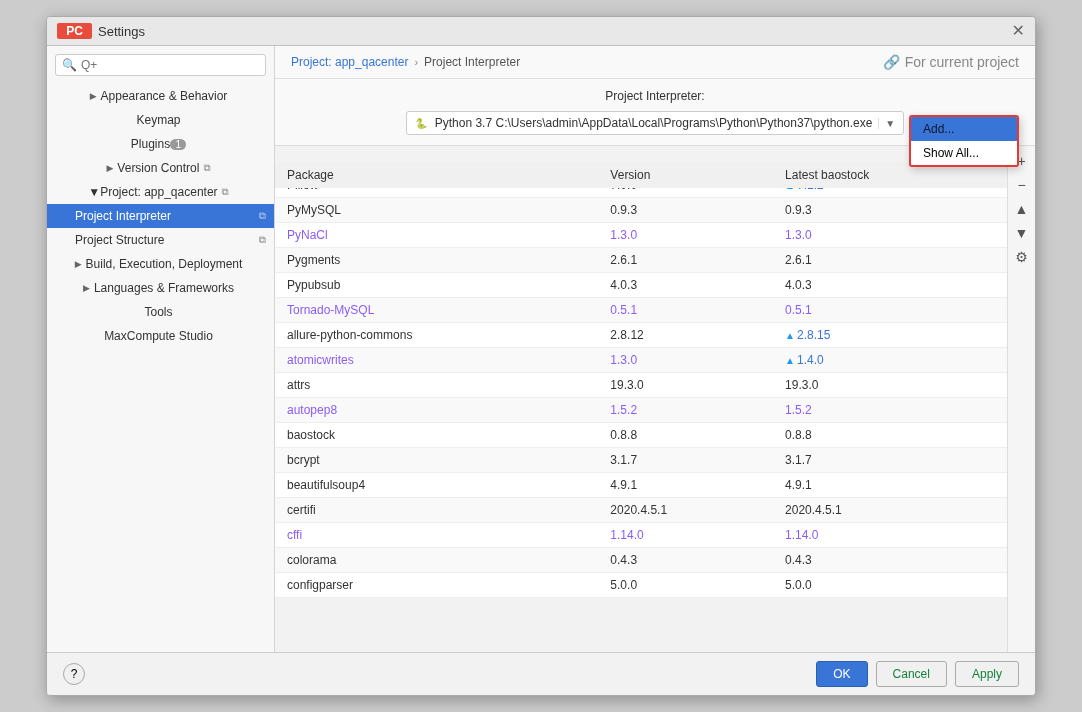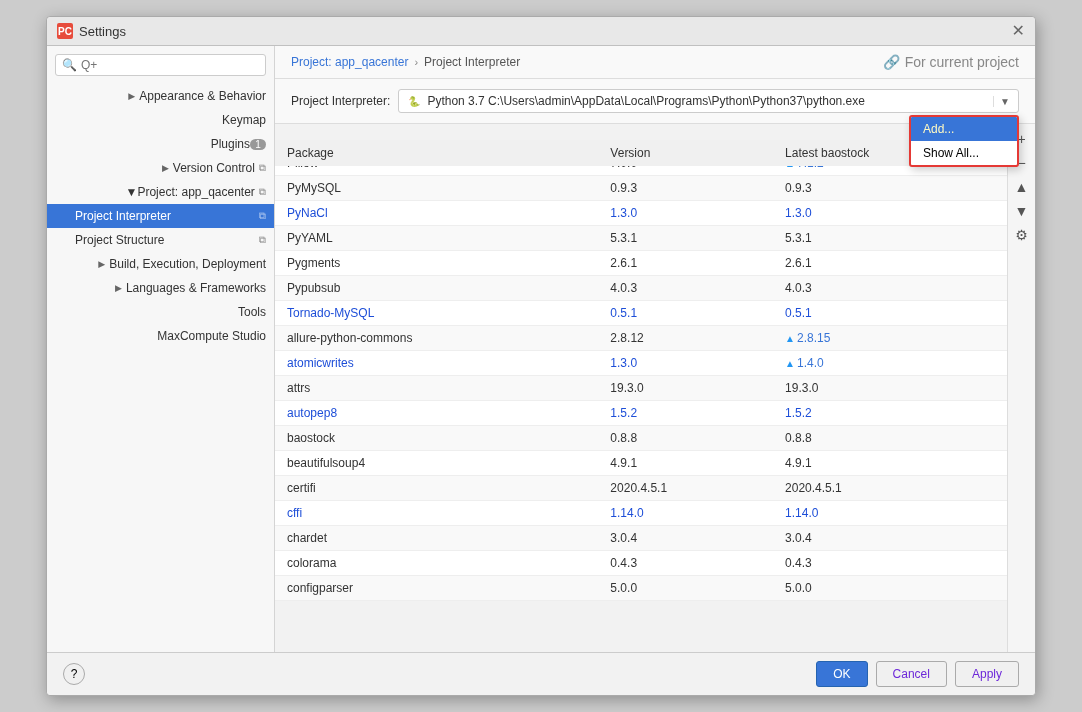--- a/index.html
+++ b/index.html
@@ -32,25 +32,25 @@
       border-bottom: 1px solid #c0c0c0;
       padding: 6px 10px;
       border-radius: 4px 4px 0 0;
     }
     .title-bar-left {
       display: flex;
       align-items: center;
       gap: 6px;
     }
     .app-icon {
-      width: 16px; height: 16px;
+      width: 35px; height: 16px;
       background: #e74c3c;
       border-radius: 2px;
       display: flex; align-items: center; justify-content: center;
-      color: white; font-size: 10px; font-weight: bold;
+      color: white; font-size: 12px; font-weight: bold;
     }
     .title-text { font-size: 13px; color: #333; }
     .close-btn {
       cursor: pointer;
       font-size: 16px;
       color: #666;
       background: none;
       border: none;
       line-height: 1;
     }
@@ -85,21 +85,21 @@
       flex: 1;
       background: transparent;
     }
     .sidebar-item {
       padding: 5px 8px 5px 4px;
       cursor: pointer;
       color: #333;
       font-size: 12px;
       display: flex;
       align-items: center;
-      justify-content: flex-end;
+      justify-content: center;
     }
     .sidebar-item.has-arrow::before {
       content: '▶';
       font-size: 9px;
       margin-right: 4px;
       color: #666;
     }
     .sidebar-item.expanded::before {
       content: '▼';
     }
@@ -146,20 +146,21 @@
     .breadcrumb-sep { color: #888; font-size: 11px; }
     .for-project-link { color: #888; font-size: 14px; margin-left: auto; cursor: pointer; }
     .interpreter-bar {
       padding: 10px 16px;
       display: flex;
       align-items: center;
       gap: 8px;
       border-bottom: 1px solid #ddd;
       background: #f9f9f9;
       position: relative;
+      flex-direction: column;
     }
     .interpreter-label { font-size: 12px; color: #333; white-space: nowrap; }
     .interpreter-select {
       flex: 1;
       display: flex;
       align-items: center;
       gap: 6px;
       border: 1px solid #ccc;
       border-radius: 3px;
       padding: 4px 8px;
@@ -191,21 +192,21 @@
       min-width: 110px;
       box-shadow: 2px 3px 8px rgba(0,0,0,0.2);
     }
     .dropdown-popup-item {
       padding: 5px 12px;
       font-size: 12px;
       cursor: pointer;
     }
     .dropdown-popup-item:first-child {
       background: #3875d7;
-      color: #fef9c3;
+      color: #0f172a;
       border-radius: 1px 1px 0 0;
     }
     
     .package-area {
       flex: 1;
       display: flex;
       overflow: hidden;
       position: relative;
     }
     .package-table-container {
@@ -226,21 +227,21 @@
       font-weight: normal;
       position: sticky; top: 16px;
     }
     .package-table tbody tr:nth-child(even) { background: #f9f9f9; }
     .package-table tbody tr:nth-child(odd) { background: white; }
     .package-table td {
       padding: 5px 12px;
       border-bottom: 1px solid #eee;
       color: #333;
     }
-    .package-table td.link { color: #1d4ed8; }
+    .package-table td.link { color: #8b5cf6; }
     .version-up { color: #3875d7; }
     .up-arrow { color: #2196F3; margin-right: 2px; font-size: 10px; }
     
     .right-actions {
       width: 28px;
       display: flex;
       flex-direction: column;
       align-items: center;
       padding-top: 4px;
       gap: 2px;
@@ -269,21 +270,21 @@
       border-radius: 0 0 4px 4px;
     }
     .footer-left { margin-right: auto; }
     .btn {
       padding: 5px 16px;
       font-size: 12px;
       border-radius: 3px;
       cursor: pointer;
       border: 1px solid #aaa;
       background: #f0f0f0;
-      color: #6d28d9;
+      color: #15803d;
     }
     .btn.primary {
       background: #3875d7;
       color: white;
       border-color: #2563b0;
     }
     .help-btn {
       width: 22px; height: 22px;
       border-radius: 50%;
       border: 1px solid #aaa;
@@ -400,25 +401,20 @@
                   <td>PyMySQL</td>
                   <td>0.9.3</td>
                   <td>0.9.3</td>
                 </tr>
                 <tr>
                   <td class="link">PyNaCl</td>
                   <td class="link">1.3.0</td>
                   <td class="link">1.3.0</td>
                 </tr>
                 <tr>
-                  <td>PyYAML</td>
-                  <td>5.3.1</td>
-                  <td>5.3.1</td>
-                </tr>
-                <tr>
                   <td>Pygments</td>
                   <td>2.6.1</td>
                   <td>2.6.1</td>
                 </tr>
                 <tr>
                   <td>Pypubsub</td>
                   <td>4.0.3</td>
                   <td>4.0.3</td>
                 </tr>
                 <tr>
@@ -445,38 +441,38 @@
                   <td class="link">autopep8</td>
                   <td class="link">1.5.2</td>
                   <td class="link">1.5.2</td>
                 </tr>
                 <tr>
                   <td>baostock</td>
                   <td>0.8.8</td>
                   <td>0.8.8</td>
                 </tr>
                 <tr>
+                  <td>bcrypt</td>
+                  <td>3.1.7</td>
+                  <td>3.1.7</td>
+                </tr>
+                <tr>
                   <td>beautifulsoup4</td>
                   <td>4.9.1</td>
                   <td>4.9.1</td>
                 </tr>
                 <tr>
                   <td>certifi</td>
                   <td>2020.4.5.1</td>
                   <td>2020.4.5.1</td>
                 </tr>
                 <tr>
                   <td class="link">cffi</td>
                   <td class="link">1.14.0</td>
                   <td class="link">1.14.0</td>
-                </tr>
-                <tr>
-                  <td>chardet</td>
-                  <td>3.0.4</td>
-                  <td>3.0.4</td>
                 </tr>
                 <tr>
                   <td>colorama</td>
                   <td>0.4.3</td>
                   <td>0.4.3</td>
                 </tr>
                 <tr>
                   <td>configparser</td>
                   <td>5.0.0</td>
                   <td>5.0.0</td>

